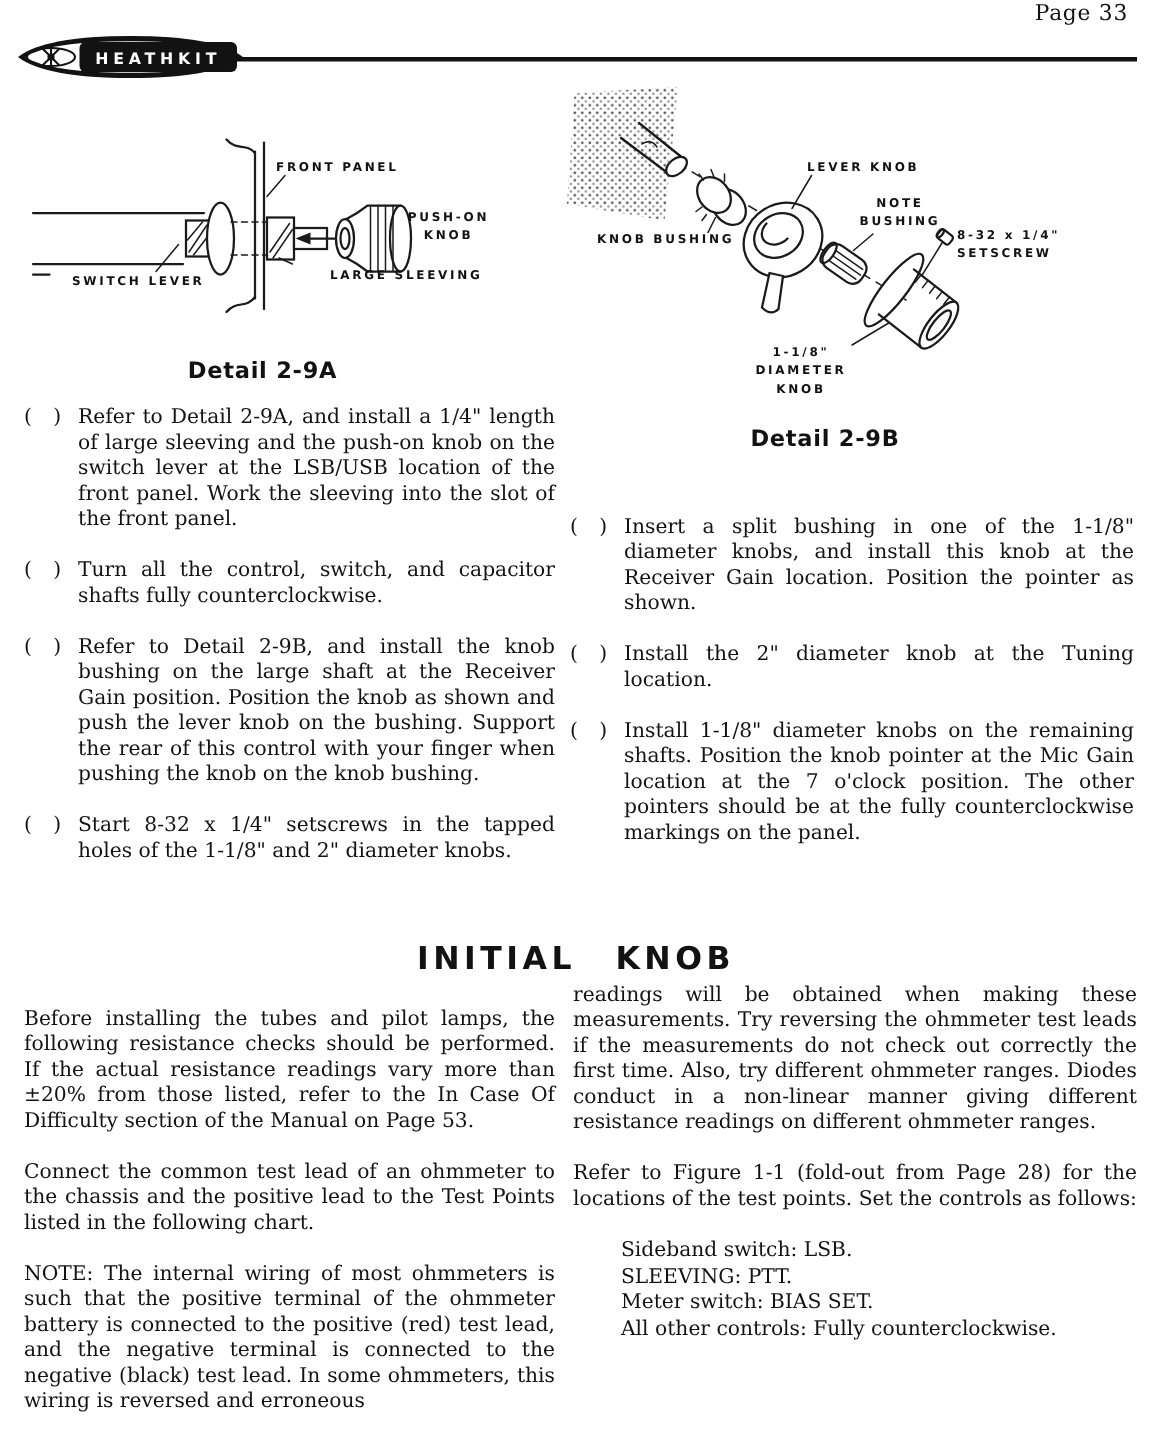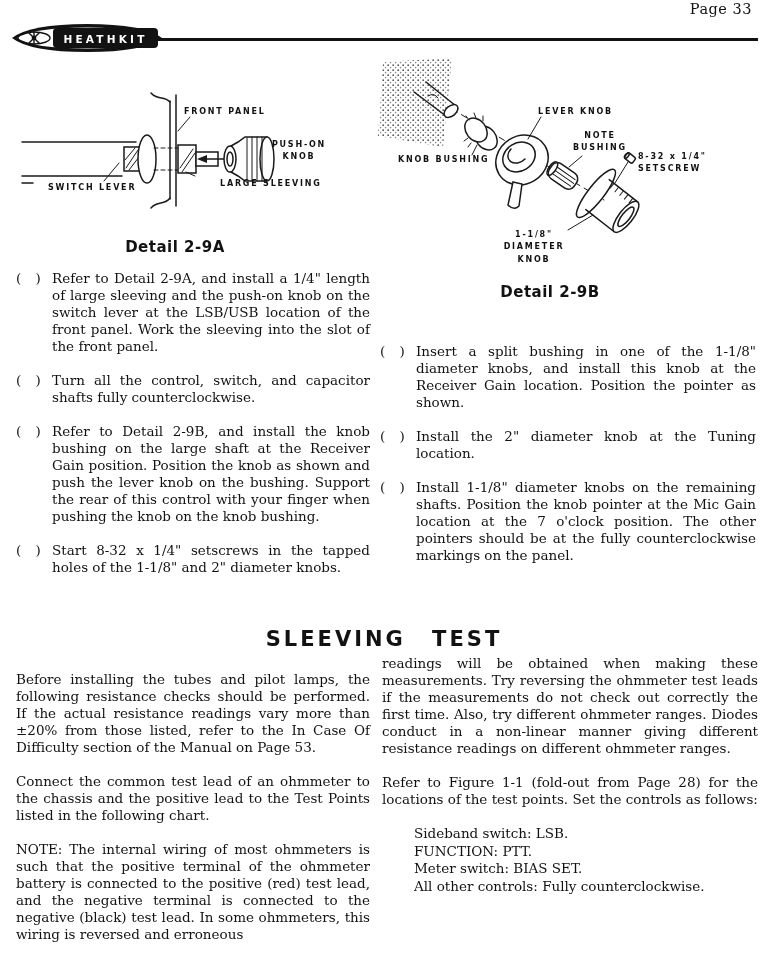--- a/index.html
+++ b/index.html
@@ -231,32 +231,32 @@
     <div class="check-item">
       <span class="check-marker">( )</span>
       <span class="check-text">Install the 2" diameter knob at the Tuning location.</span>
     </div>
     <div class="check-item">
       <span class="check-marker">( )</span>
       <span class="check-text">Install 1-1/8" diameter knobs on the remaining shafts. Position the knob pointer at the Mic Gain location at the 7 o'clock position. The other pointers should be at the fully counterclockwise markings on the panel.</span>
     </div>
   </div>
 
-  <div class="heading">SLEEVING TEST</div>
+  <div class="heading">INITIAL KNOB</div>
 
   <div class="bodycol" style="left:16px; top:671px; width:354px;">
     <p>Before installing the tubes and pilot lamps, the following resistance checks should be performed. If the actual resistance readings vary more than ±20% from those listed, refer to the In Case Of Difficulty section of the Manual on Page 53.</p>
     <p>Connect the common test lead of an ohmmeter to the chassis and the positive lead to the Test Points listed in the following chart.</p>
     <p>NOTE: The internal wiring of most ohmmeters is such that the positive terminal of the ohmmeter battery is connected to the positive (red) test lead, and the negative terminal is connected to the negative (black) test lead. In some ohmmeters, this wiring is reversed and erroneous</p>
   </div>
 
   <div class="bodycol" style="left:382px; top:655px; width:376px;">
     <p>readings will be obtained when making these measurements. Try reversing the ohmmeter test leads if the measurements do not check out correctly the first time. Also, try different ohmmeter ranges. Diodes conduct in a non-linear manner giving different resistance readings on different ohmmeter ranges.</p>
     <p>Refer to Figure 1-1 (fold-out from Page 28) for the locations of the test points. Set the controls as follows:</p>
     <div class="settings">
       <div>Sideband switch: LSB.</div>
-      <div>FUNCTION: PTT.</div>
+      <div>SLEEVING: PTT.</div>
       <div>Meter switch: BIAS SET.</div>
       <div>All other controls: Fully counterclockwise.</div>
     </div>
   </div>
 
 </div>
 
 </body></html>

